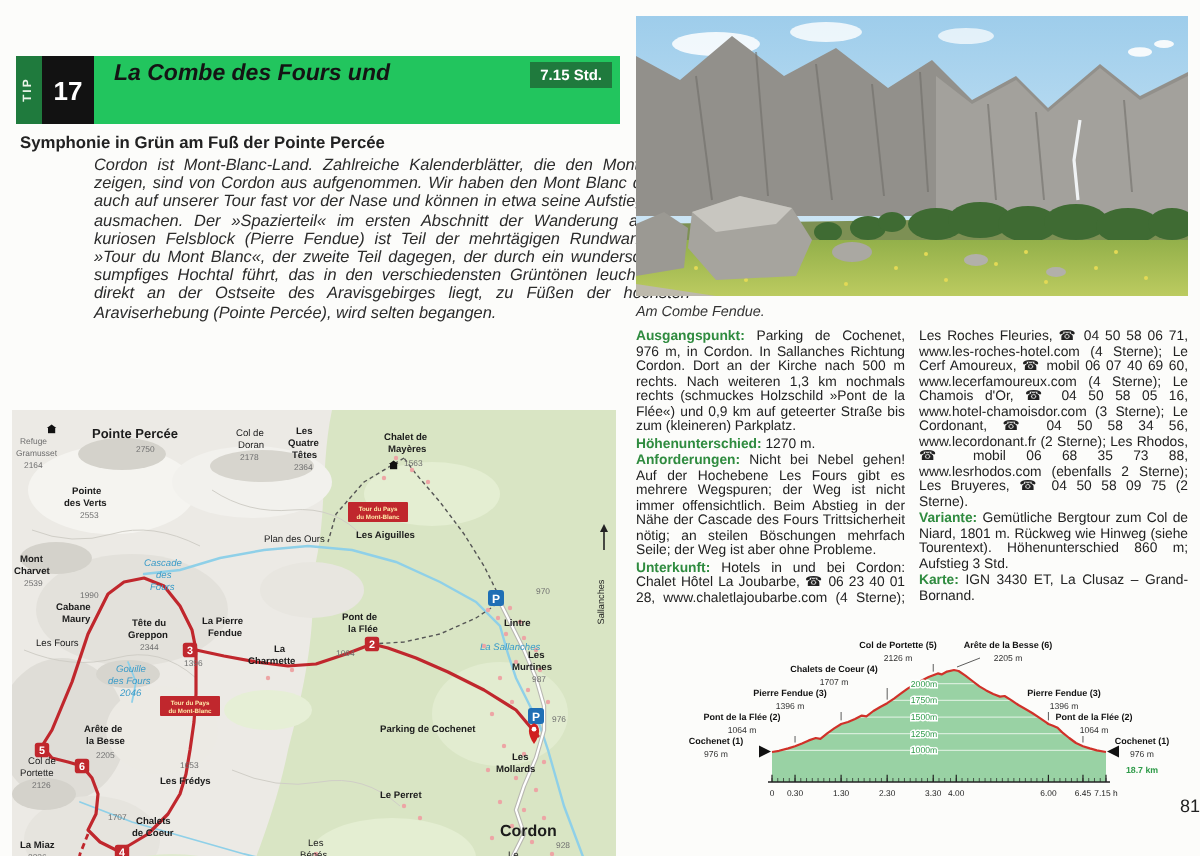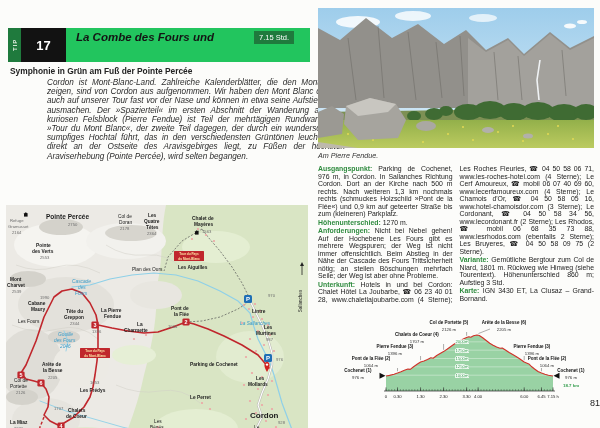--- a/index.html
+++ b/index.html
@@ -5,26 +5,26 @@
 <style>
   html,body{margin:0;padding:0;background:#ffffff;}
   *{box-sizing:border-box;}
   .page{position:relative;width:600px;height:428px;background:#fcfcfa;overflow:hidden;
         font-family:"Liberation Sans",sans-serif;color:#1a1a1a;}
   
   .hdr{position:absolute;left:8px;top:28px;width:302px;height:34px;display:flex;align-items:stretch;}
   .tip-tag{width:13px;background:#1f7a3d;color:#eaf4e8;font-size:6px;font-weight:bold;
            display:flex;align-items:center;justify-content:center;
            writing-mode:vertical-rl;transform:rotate(180deg);letter-spacing:1px;}
-  .route-num{width:45px;background:#121212;color:#fff;font-size:13px;font-weight:bold;
+  .route-num{width:26px;background:#121212;color:#fff;font-size:13px;font-weight:bold;
              display:flex;align-items:center;justify-content:center;}
   .title-band{flex:1;background:#22c55e;position:relative;padding:3px 6px 0 10px;}
   .title{font-size:11.5px;font-weight:bold;font-style:italic;line-height:1.18;color:#141414;}
-  .duration{position:absolute;right:16px;top:3px;background:#1f7a3d;color:#fff;
-            font-size:7.5px;font-weight:normal;padding:2px 5px;text-align:right;}
+  .duration{position:absolute;right:4px;top:3px;background:#1f7a3d;color:#fff;
+            font-size:7.5px;font-weight:bold;padding:2px 5px;text-align:right;}
   
   .subtitle{position:absolute;left:10px;top:66px;width:298px;font-size:8.4px;font-weight:bold;
             color:#222;}
   .body-text{position:absolute;left:10px;top:78px;width:298px;font-size:8.2px;font-style:italic;
              line-height:1.12;text-align:justify;color:#2b2b2b;margin-left:37px;}
   
   .map-wrap{position:absolute;left:6px;top:163px;width:302px;height:258px;margin-top:42px;}
   
   .photo-wrap{position:absolute;left:318px;top:8px;width:276px;height:140px;}
   .caption{position:absolute;left:318px;top:151px;width:276px;font-size:7.2px;font-style:italic;color:#333;}
@@ -369,21 +369,21 @@
         <path d="M28,98 L52,90 L78,96 L70,104 L40,108 Z" fill="#c8c6c0"></path>
         <path d="M0,104 L14,98 L26,106 L24,126 L0,130 Z" fill="#9b9993"></path>
         <ellipse cx="108" cy="118" rx="10" ry="5" fill="#aaa8a2"></ellipse>
         <ellipse cx="170" cy="122" rx="6" ry="3" fill="#b2b0aa"></ellipse>
         <ellipse cx="210" cy="128" rx="5" ry="2.5" fill="#b2b0aa"></ellipse>
       </g>
       <path d="M0,134 L40,140 L0,140 Z" fill="#bdb9ac"></path>
     </svg>
   </div>
 
-  <div class="caption">Am Pierre Fendue.</div>
+  <div class="caption">Am Combe Fendue.</div>
 
   <div class="info-cols" id="info-cols">
       <p><b>Ausgangspunkt:</b> Parking de Cochenet, 976 m, in Cordon. In Sallanches Richtung Cordon. Dort an der Kirche nach 500 m rechts. Nach weiteren 1,3 km nochmals rechts (schmuckes Holzschild »Pont de la Flée«) und 0,9 km auf geteerter Straße bis zum (kleineren) Parkplatz.</p>
       <p><b>Höhenunterschied:</b> 1270 m.</p>
       <p><b>Anforderungen:</b> Nicht bei Nebel gehen! Auf der Hochebene Les Fours gibt es mehrere Wegspuren; der Weg ist nicht immer offensichtlich. Beim Abstieg in der Nähe der Cascade des Fours Trittsicherheit nötig; an steilen Böschungen mehrfach Seile; der Weg ist aber ohne Probleme.</p>
       <p><b>Unterkunft:</b> Hotels in und bei Cordon: Chalet Hôtel La Joubarbe, ☎ 06 23 40 01 28, www.chaletlajoubarbe.com (4 Sterne); Les Roches Fleuries, ☎ 04 50 58 06 71, www.les-roches-hotel.com (4 Sterne); Le Cerf Amoureux, ☎ mobil 06 07 40 69 60, www.lecerfamoureux.com (4 Sterne); Le Chamois d'Or, ☎ 04 50 58 05 16, www.hotel-chamoisdor.com (3 Sterne); Le Cordonant, ☎ 04 50 58 34 56, www.lecordonant.fr (2 Sterne); Les Rhodos, ☎ mobil 06 68 35 73 88, www.lesrhodos.com (ebenfalls 2 Sterne); Les Bruyeres, ☎ 04 50 58 09 75 (2 Sterne).</p>
       <p><b>Variante:</b> Gemütliche Bergtour zum Col de Niard, 1801 m. Rückweg wie Hinweg (siehe Tourentext). Höhenunterschied 860 m; Aufstieg 3 Std.</p>
       <p><b>Karte:</b> IGN 3430 ET, La Clusaz – Grand-Bornand.</p>
     </div>
 

